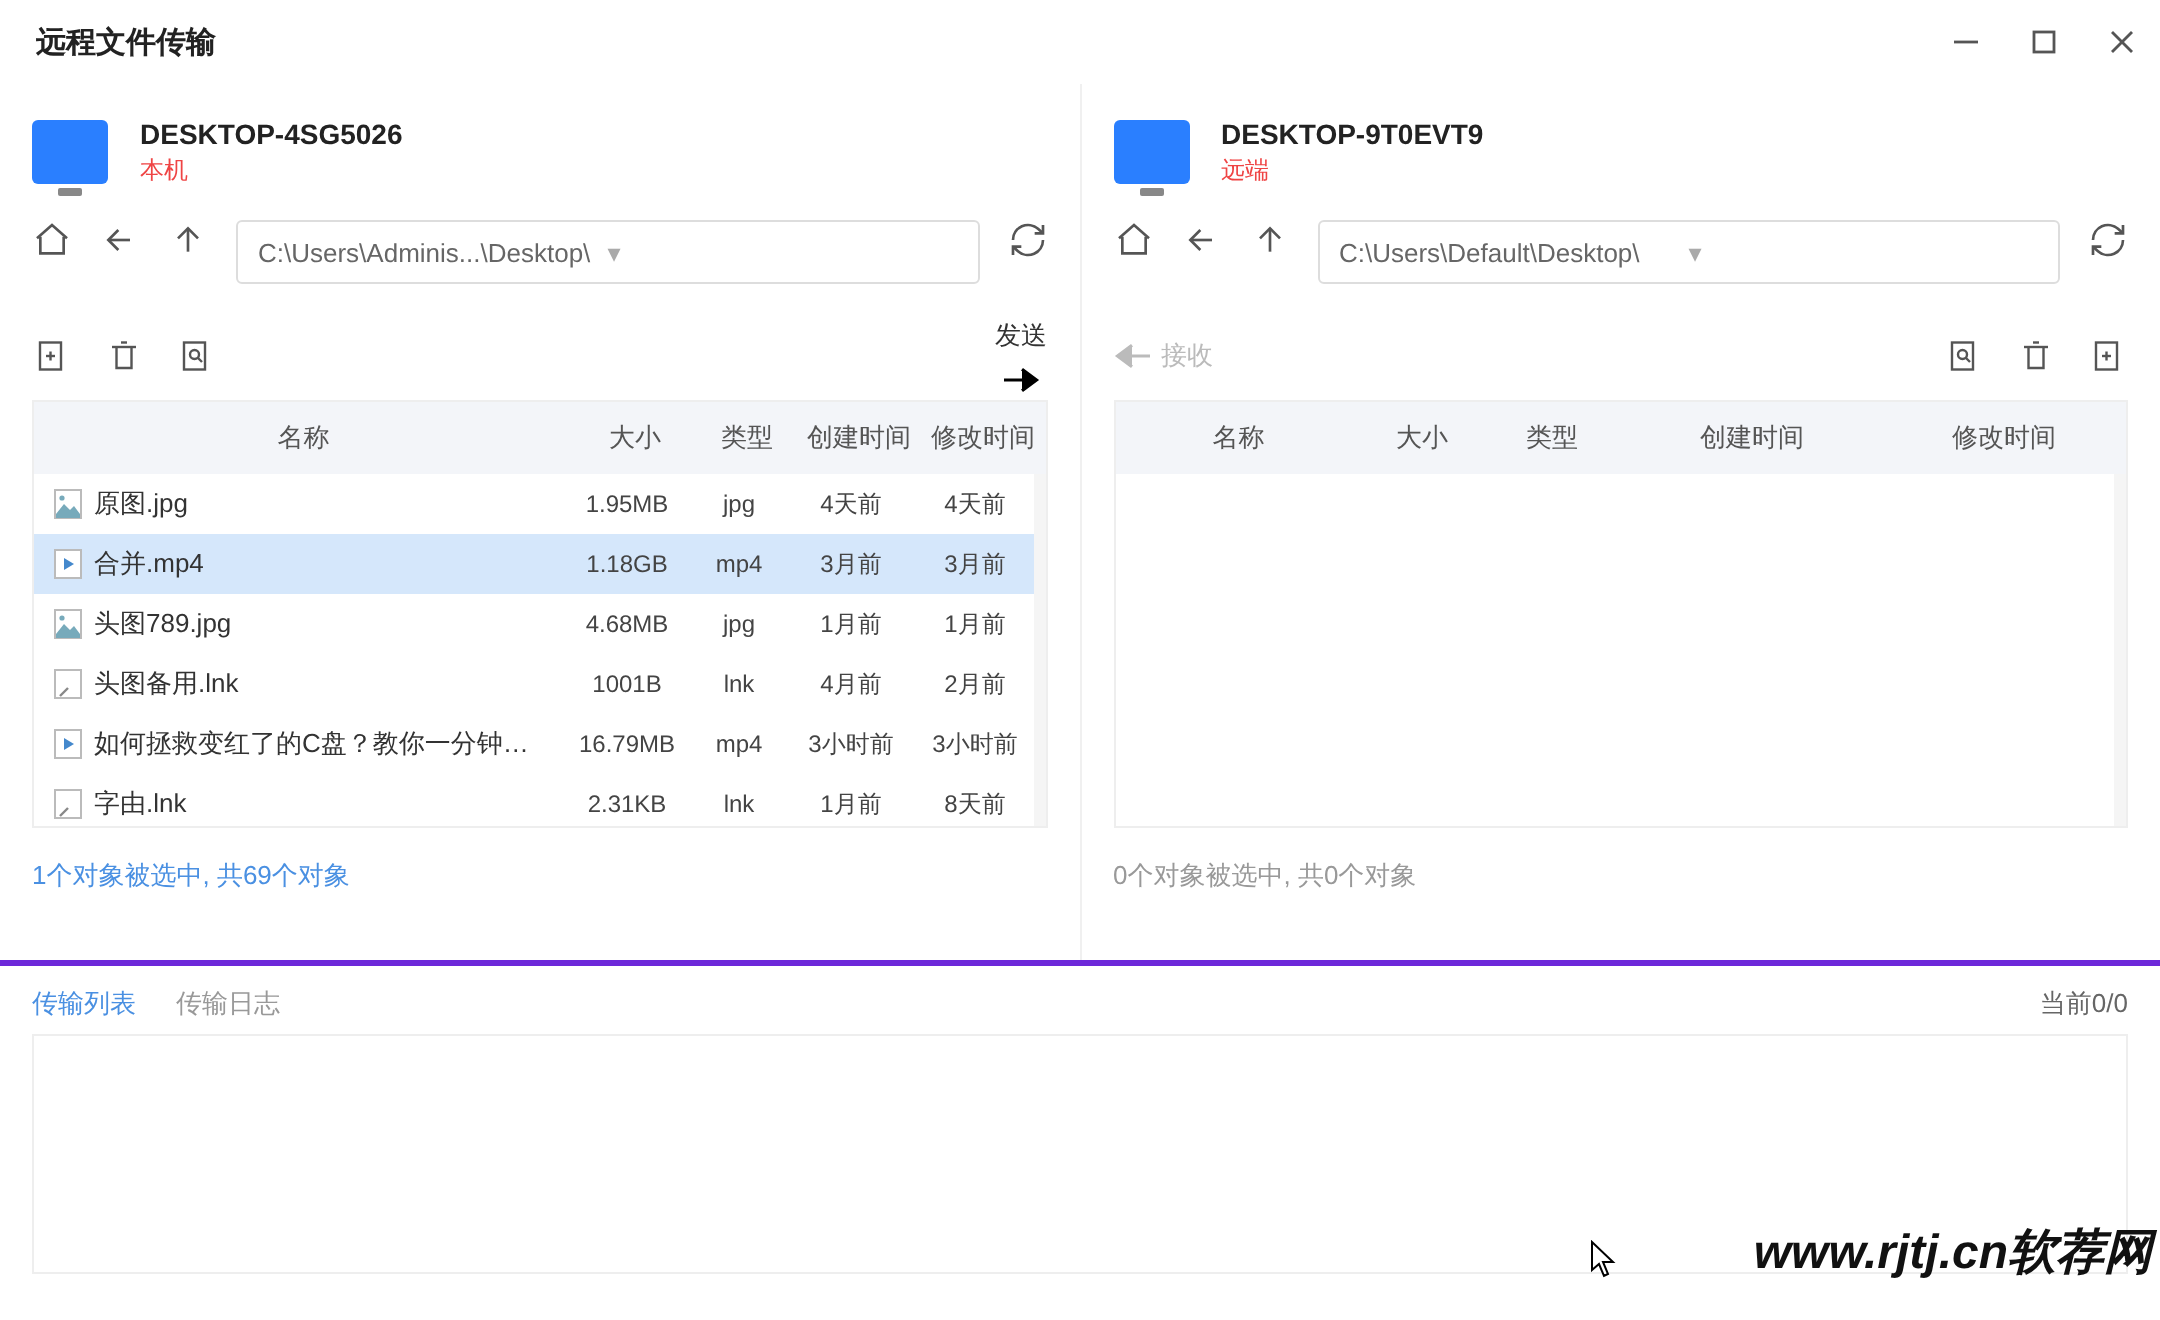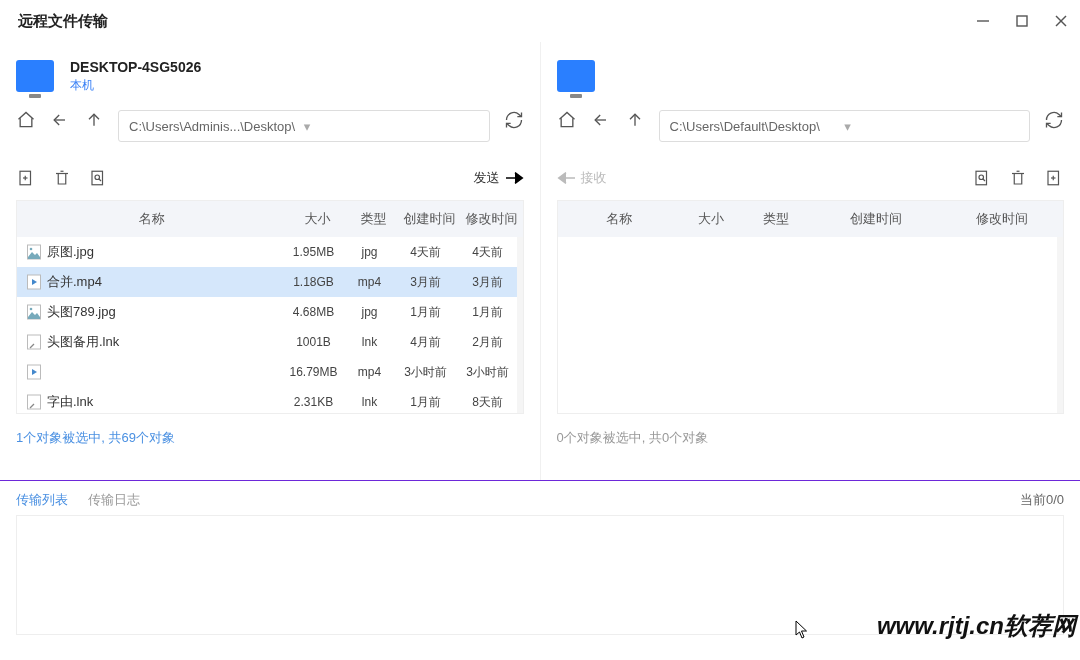--- a/index.html
+++ b/index.html
@@ -12,32 +12,32 @@
 
 .main { display: flex; height: 438px; }
 .pane { flex: 1; min-width: 0; display: flex; flex-direction: column; padding: 0 16px; }
 .pane + .pane { border-left: 1px solid #f0f0f0; }
 
 .host-header { display: flex; align-items: center; gap: 16px; height: 68px; }
 .monitor-icon { width: 38px; height: 32px; background: #2a7fff; border-radius: 3px; position: relative; flex-shrink: 0; }
 .monitor-icon::after { content: ""; position: absolute; bottom: -6px; left: 50%; transform: translateX(-50%); width: 12px; height: 4px; background: #888; border-radius: 1px; }
 .host-meta { display: flex; flex-direction: column; gap: 2px; }
 .host-name { font-weight: bold; font-size: 14px; color: #222; }
-.host-role { font-size: 12px; color: #3b82f6; }
+.host-role { font-size: 12px; color: #ef4444; }
 
 .nav-row { display: flex; gap: 14px; height: 40px; }
 .nav-icon { width: 20px; height: 20px; color: #555; cursor: pointer; display: flex; align-items: center; justify-content: center; flex-shrink: 0; }
 .path-box { flex: 1; height: 32px; border: 1px solid #ddd; border-radius: 3px; display: flex; align-items: center; padding: 0 10px; color: #666; font-family: Consolas, monospace; font-size: 13px; cursor: pointer; }
 .path-box span { flex: 1; }
 .path-box .dd { color: #aaa; }
 
 .toolbar-row { display: flex; align-items: center; justify-content: space-between; height: 44px; margin-top: 6px; }
 .tool-left, .tool-right { display: flex; align-items: center; gap: 16px; }
 .tool-icon { width: 20px; height: 20px; color: #555; cursor: pointer; display:flex; align-items:center; justify-content:center; }
-.send-btn { display: flex; align-items: center; gap: 6px; cursor: pointer; color: #333; }
+.send-btn { display: flex; align-items: center; gap: 6px; cursor: pointer; color: #333; flex-direction: column; }
 .recv-btn { display: flex; align-items: center; gap: 6px; color: #bbb; cursor: pointer; }
 
 .file-table { border: 1px solid #eee; }
 .ft-head { display: flex; background: #f3f5f9; height: 36px; align-items: center; text-align: center; }
 .ft-head > div { padding: 0 4px; color: #555; }
 .col-name { flex: 1; text-align: center; }
 .col-size { width: 62px; }
 .col-type { width: 50px; }
 .col-ctime { width: 62px; }
 .col-mtime { width: 62px; }
@@ -47,21 +47,21 @@
 .ft-row .col-name { display: flex; align-items: center; gap: 6px; text-align: left; }
 .ft-row .col-size, .ft-row .col-type, .ft-row .col-ctime, .ft-row .col-mtime { text-align: center; font-size: 12px; color: #444; }
 .file-ico { width: 14px; height: 16px; flex-shrink: 0; display: inline-flex; align-items: center; justify-content: center; }
 
 .ft-body::after { content: ""; position: absolute; right: 0; top: 0; width: 6px; height: 100%; background: #f5f5f5; }
 .ft-body .thumb { position: absolute; right: 0; top: 4px; width: 6px; height: 110px; background: #ccc; border-radius: 3px; }
 
 .status-row { height: 38px; display: flex; align-items: center; color: #4a90e2; font-size: 13px; padding-top: 10px; }
 .status-row.gray { color: #999; }
 
-.bottom-panel { border-top: 1px solid #6d28d9; height: 178px; }
+.bottom-panel { border-top: 3px solid #6d28d9; height: 178px; }
 .tabs { display: flex; align-items: center; justify-content: space-between; padding: 10px 16px 6px 16px; }
 .tab-left { display: flex; gap: 20px; }
 .tab { cursor: pointer; color: #999; font-size: 13px; }
 .tab.active { color: #4a90e2; }
 .count-label { color: #666; font-size: 13px; }
 .transfer-area { margin: 0 16px 16px 16px; height: 120px; border: 1px solid #eee; position: relative; }
 
 .cursor-svg { position: absolute; left: 795px; top: 620px; pointer-events: none; }
 
 .watermark { position: absolute; right: 4px; bottom: 18px; font-size: 24px; font-weight: bold; color: #111; font-family: Arial, sans-serif; pointer-events: none; font-style: italic; }
@@ -241,20 +241,21 @@
             <div class="col-mtime">2月前</div>
           </div>
           <div class="ft-row">
             <div class="col-name">
               <span class="file-ico">
                 <svg width="14" height="16" viewBox="0 0 14 16">
                   <rect x="0.5" y="1" width="13" height="14" fill="#fff" stroke="#bbb"></rect>
                   <path d="M5 5v6l5-3z" fill="#48c"></path>
                 </svg>
               </span>
+              <span>如何拯救变红了的C盘？教你一分钟…</span>
             </div>
             <div class="col-size">16.79MB</div>
             <div class="col-type">mp4</div>
             <div class="col-ctime">3小时前</div>
             <div class="col-mtime">3小时前</div>
           </div>
           <div class="ft-row">
             <div class="col-name">
               <span class="file-ico">
                 <svg width="14" height="16" viewBox="0 0 14 16">
@@ -270,20 +271,24 @@
             <div class="col-mtime">8天前</div>
           </div>
         </div>
     </div>
     <div class="status-row">1个对象被选中, 共69个对象</div>
   </div>
 
   <div class="pane">
     <div class="host-header">
       <div class="monitor-icon"></div>
+      <div class="host-meta">
+        <span class="host-name">DESKTOP-9T0EVT9</span>
+        <span class="host-role">远端</span>
+      </div>
     </div>
     <div class="nav-row">
       <span class="nav-icon">
           <svg width="20" height="20" viewBox="0 0 24 24" fill="none" stroke="#555" stroke-width="1.6">
             <path d="M3 11l9-8 9 8"></path>
             <path d="M5 10v10h14V10"></path>
           </svg>
         </span>
       <span class="nav-icon">
           <svg width="20" height="20" viewBox="0 0 24 24" fill="none" stroke="#555" stroke-width="1.6">

